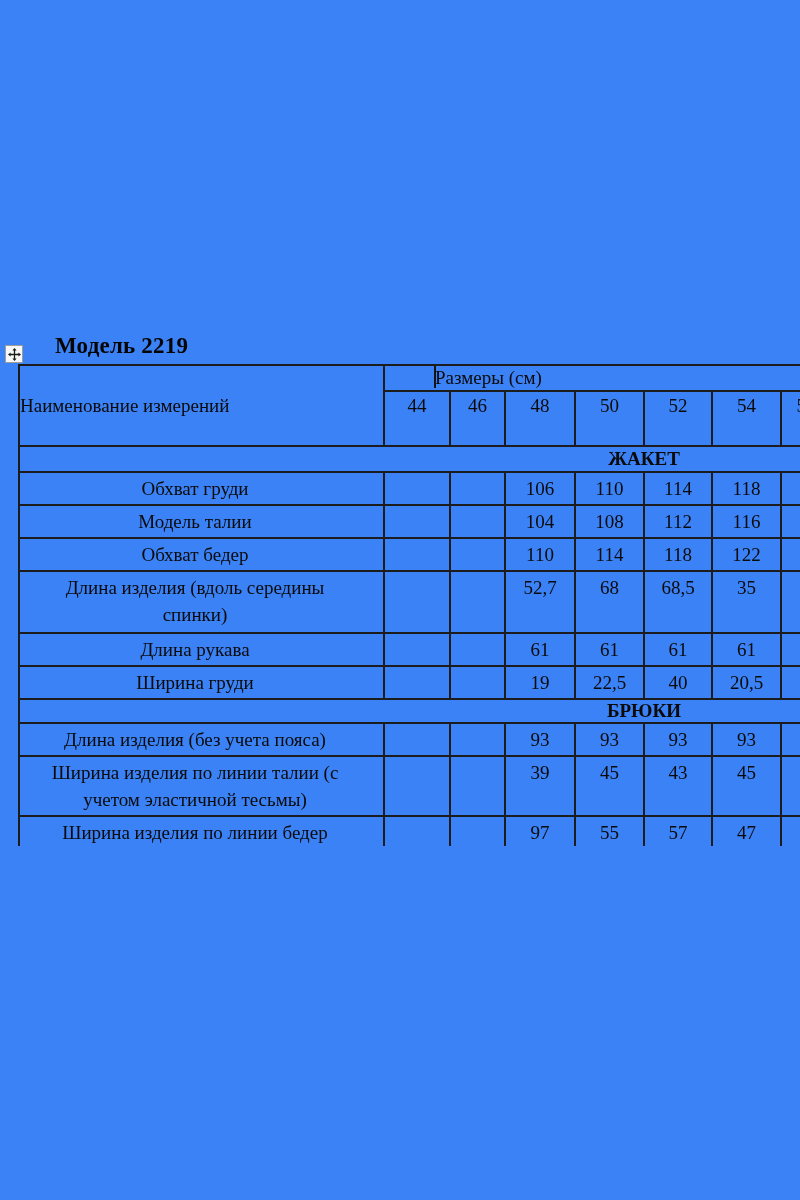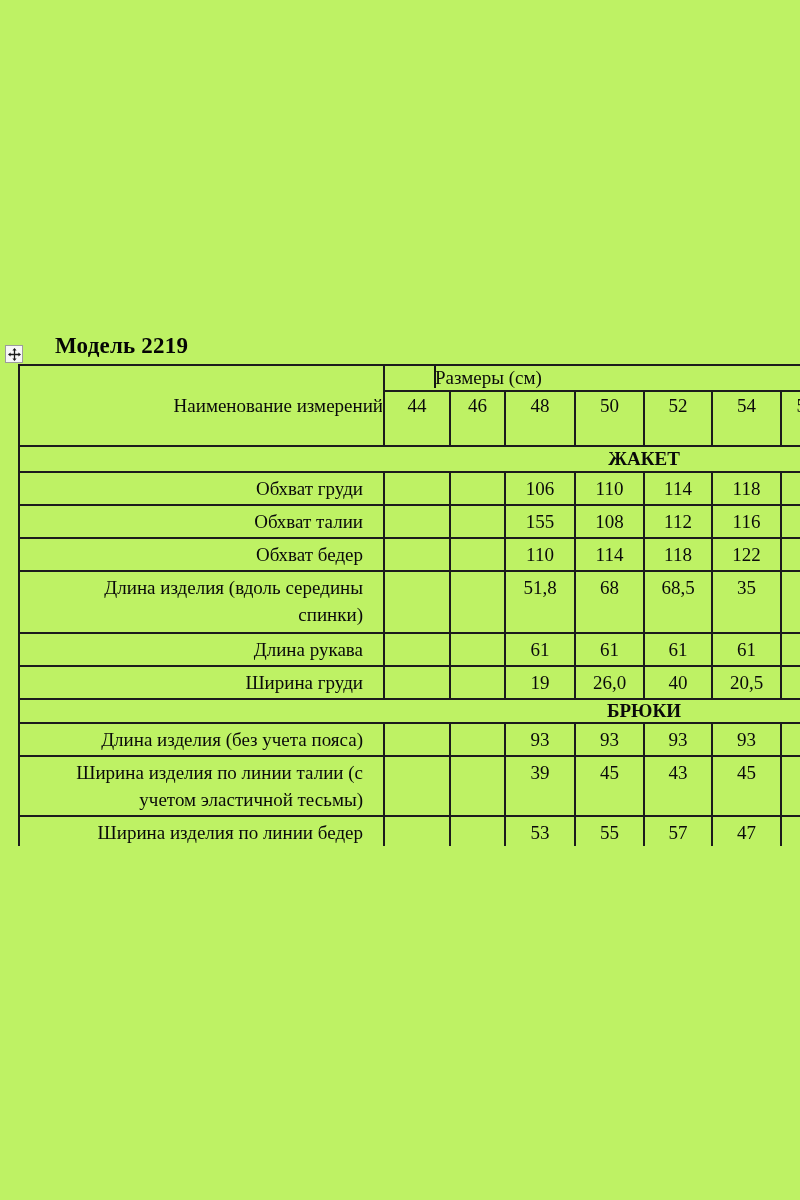--- a/index.html
+++ b/index.html
@@ -7,21 +7,21 @@
   body {
     background: #fdfdfd;
     font-family: "Liberation Serif", "DejaVu Serif", serif;
     color: #0a0a0a;
     overflow: hidden;
   }
   .canvas {
     position: relative;
     width: 800px;
     height: 1200px;
-    background: #bef264;
+    background: #3b82f6;
     padding-left: 11px;
   }
   .move-handle {
     position: absolute;
     left: 5px; top: 345px;
     width: 18px; height: 18px;
     background: #f7f7f7;
     border: 1px solid #9c9c9c;
     display: flex;
     align-items: center;
@@ -60,21 +60,21 @@
   }
   table.size-chart td, table.size-chart th {
     border: 2px solid #1c1c1c;
     font-weight: normal;
     overflow: hidden;
   }
   tr.r-label { height: 25px; }
   tr.r-sizes { height: 55px; }
   th.name-head {
     vertical-align: middle;
-    text-align: right;
+    text-align: left;
     font-weight: bold;
     font-size: 19px;
     border-radius: 24px;
   }
   th.sizes-label {
     text-align: left;
     vertical-align: top;
     padding: 0 0 0 50px;
     font-weight: bold;
     line-height: 24px;
@@ -92,21 +92,21 @@
     vertical-align: middle;
   }
   .section-label {
     margin-left: 363px;
     width: 522px;
     text-align: center;
     font-weight: bold;
     line-height: 22px;
   }
   td.name-cell {
-    text-align: right;
+    text-align: center;
     vertical-align: top;
     padding: 2px 20px 2px 7px;
     line-height: 27px;
     white-space: pre-line;
     margin-top: 25px;
   }
   td.value-cell {
     text-align: center;
     vertical-align: top;
     padding-top: 2px;
@@ -166,66 +166,66 @@
             <td class="name-cell">Обхват груди</td>
             <td class="value-cell"></td>
             <td class="value-cell"></td>
             <td class="value-cell">106</td>
             <td class="value-cell">110</td>
             <td class="value-cell">114</td>
             <td class="value-cell">118</td>
             <td class="value-cell"></td>
           </tr>
           <tr style="height: 31px;">
-            <td class="name-cell">Обхват талии</td>
-            <td class="value-cell"></td>
-            <td class="value-cell"></td>
-            <td class="value-cell">155</td>
+            <td class="name-cell">Модель талии</td>
+            <td class="value-cell"></td>
+            <td class="value-cell"></td>
+            <td class="value-cell">104</td>
             <td class="value-cell">108</td>
             <td class="value-cell">112</td>
             <td class="value-cell">116</td>
             <td class="value-cell"></td>
           </tr>
           <tr style="height: 32px;">
             <td class="name-cell">Обхват бедер</td>
             <td class="value-cell"></td>
             <td class="value-cell"></td>
             <td class="value-cell">110</td>
             <td class="value-cell">114</td>
             <td class="value-cell">118</td>
             <td class="value-cell">122</td>
             <td class="value-cell"></td>
           </tr>
           <tr style="height: 62px;">
             <td class="name-cell">Длина изделия (вдоль середины
 спинки)</td>
             <td class="value-cell"></td>
             <td class="value-cell"></td>
-            <td class="value-cell">51,8</td>
+            <td class="value-cell">52,7</td>
             <td class="value-cell">68</td>
             <td class="value-cell">68,5</td>
             <td class="value-cell">35</td>
             <td class="value-cell"></td>
           </tr>
           <tr style="height: 32px;">
             <td class="name-cell">Длина рукава</td>
             <td class="value-cell"></td>
             <td class="value-cell"></td>
             <td class="value-cell">61</td>
             <td class="value-cell">61</td>
             <td class="value-cell">61</td>
             <td class="value-cell">61</td>
             <td class="value-cell"></td>
           </tr>
           <tr style="height: 33px;">
             <td class="name-cell">Ширина груди</td>
             <td class="value-cell"></td>
             <td class="value-cell"></td>
             <td class="value-cell">19</td>
-            <td class="value-cell">26,0</td>
+            <td class="value-cell">22,5</td>
             <td class="value-cell">40</td>
             <td class="value-cell">20,5</td>
             <td class="value-cell"></td>
           </tr>
           <tr style="height: 24px;">
             <td colspan="9" class="section-cell">
               <div class="section-label">БРЮКИ</div>
             </td>
           </tr>
           <tr style="height: 32px;">
@@ -246,21 +246,21 @@
             <td class="value-cell">39</td>
             <td class="value-cell">45</td>
             <td class="value-cell">43</td>
             <td class="value-cell">45</td>
             <td class="value-cell"></td>
           </tr>
           <tr style="height: 31px;">
             <td class="name-cell">Ширина изделия по линии бедер</td>
             <td class="value-cell"></td>
             <td class="value-cell"></td>
-            <td class="value-cell">53</td>
+            <td class="value-cell">97</td>
             <td class="value-cell">55</td>
             <td class="value-cell">57</td>
             <td class="value-cell">47</td>
             <td class="value-cell"></td>
           </tr>
         </tbody>
     </table>
   </div>
 
 </div>

